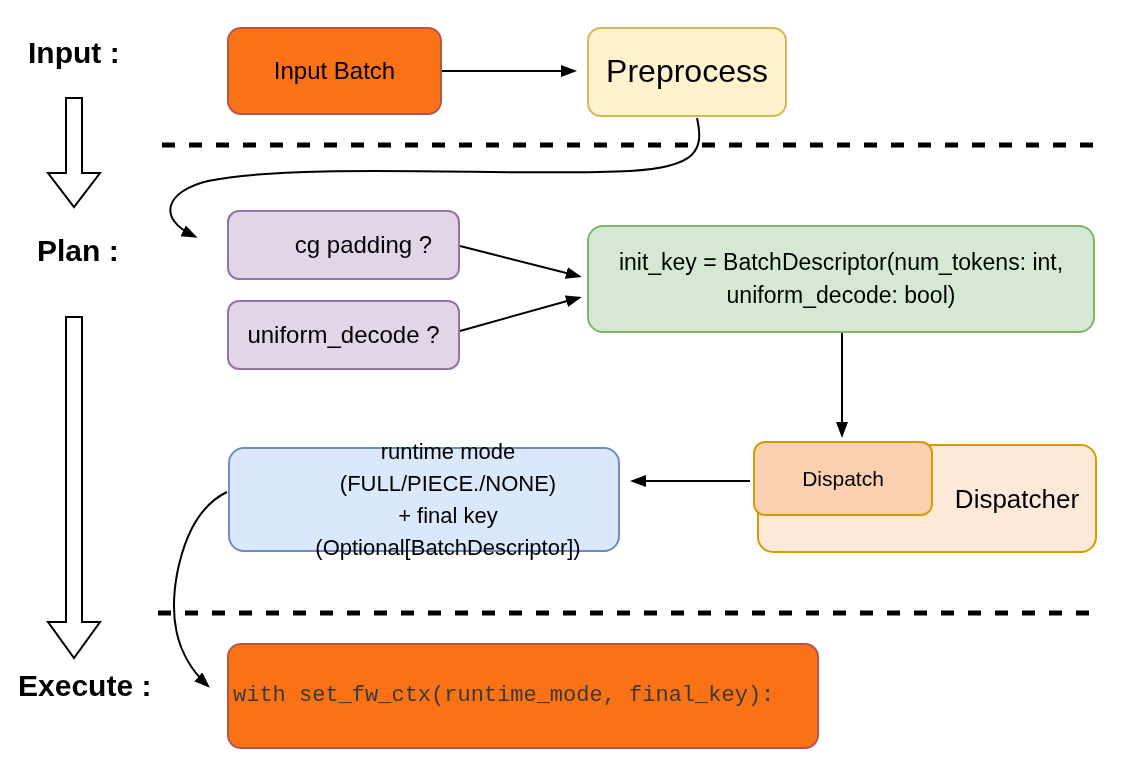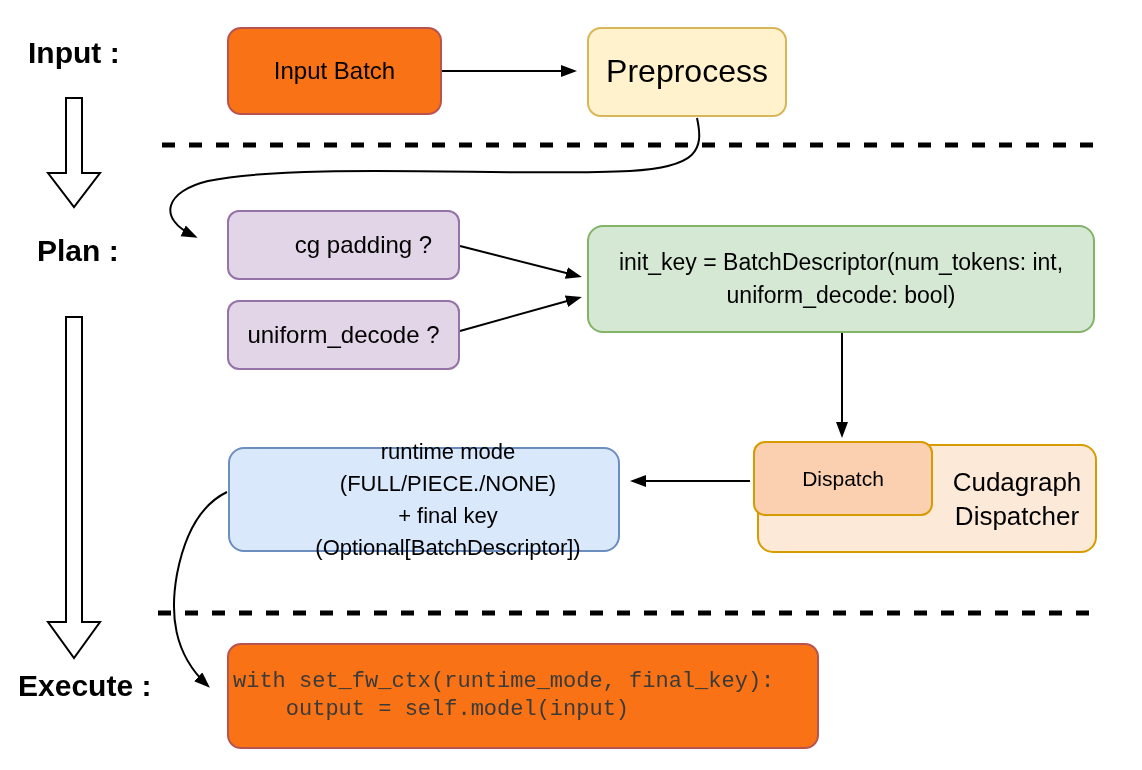--- a/index.html
+++ b/index.html
@@ -105,32 +105,30 @@
     <span>uniform_decode ?</span>
   </div>
 
   <div class="node node-green" id="init-key">
     <div>init_key = BatchDescriptor(num_tokens: int,</div>
     <div>uniform_decode: bool)</div>
   </div>
 
   <div class="node node-orange-outer" id="dispatcher-outer">
     <div id="dispatcher-label">
-      <div>Cudagraph</div>
       <div>Dispatcher</div>
     </div>
   </div>
 
   <div class="node node-orange-inner" id="dispatch-inner">
     <span>Dispatch</span>
   </div>
 
   <div class="node node-blue" id="runtime-box">
     <div>runtime mode (FULL/PIECE./NONE)</div>
     <div>+ final key (Optional[BatchDescriptor])</div>
   </div>
 
   <div class="node node-red" id="code-box">
     <div class="code-line">with set_fw_ctx(runtime_mode, final_key):</div>
-    <div class="code-line">    output = self.model(input)</div>
   </div>
 
 </div>
 
 </body></html>

